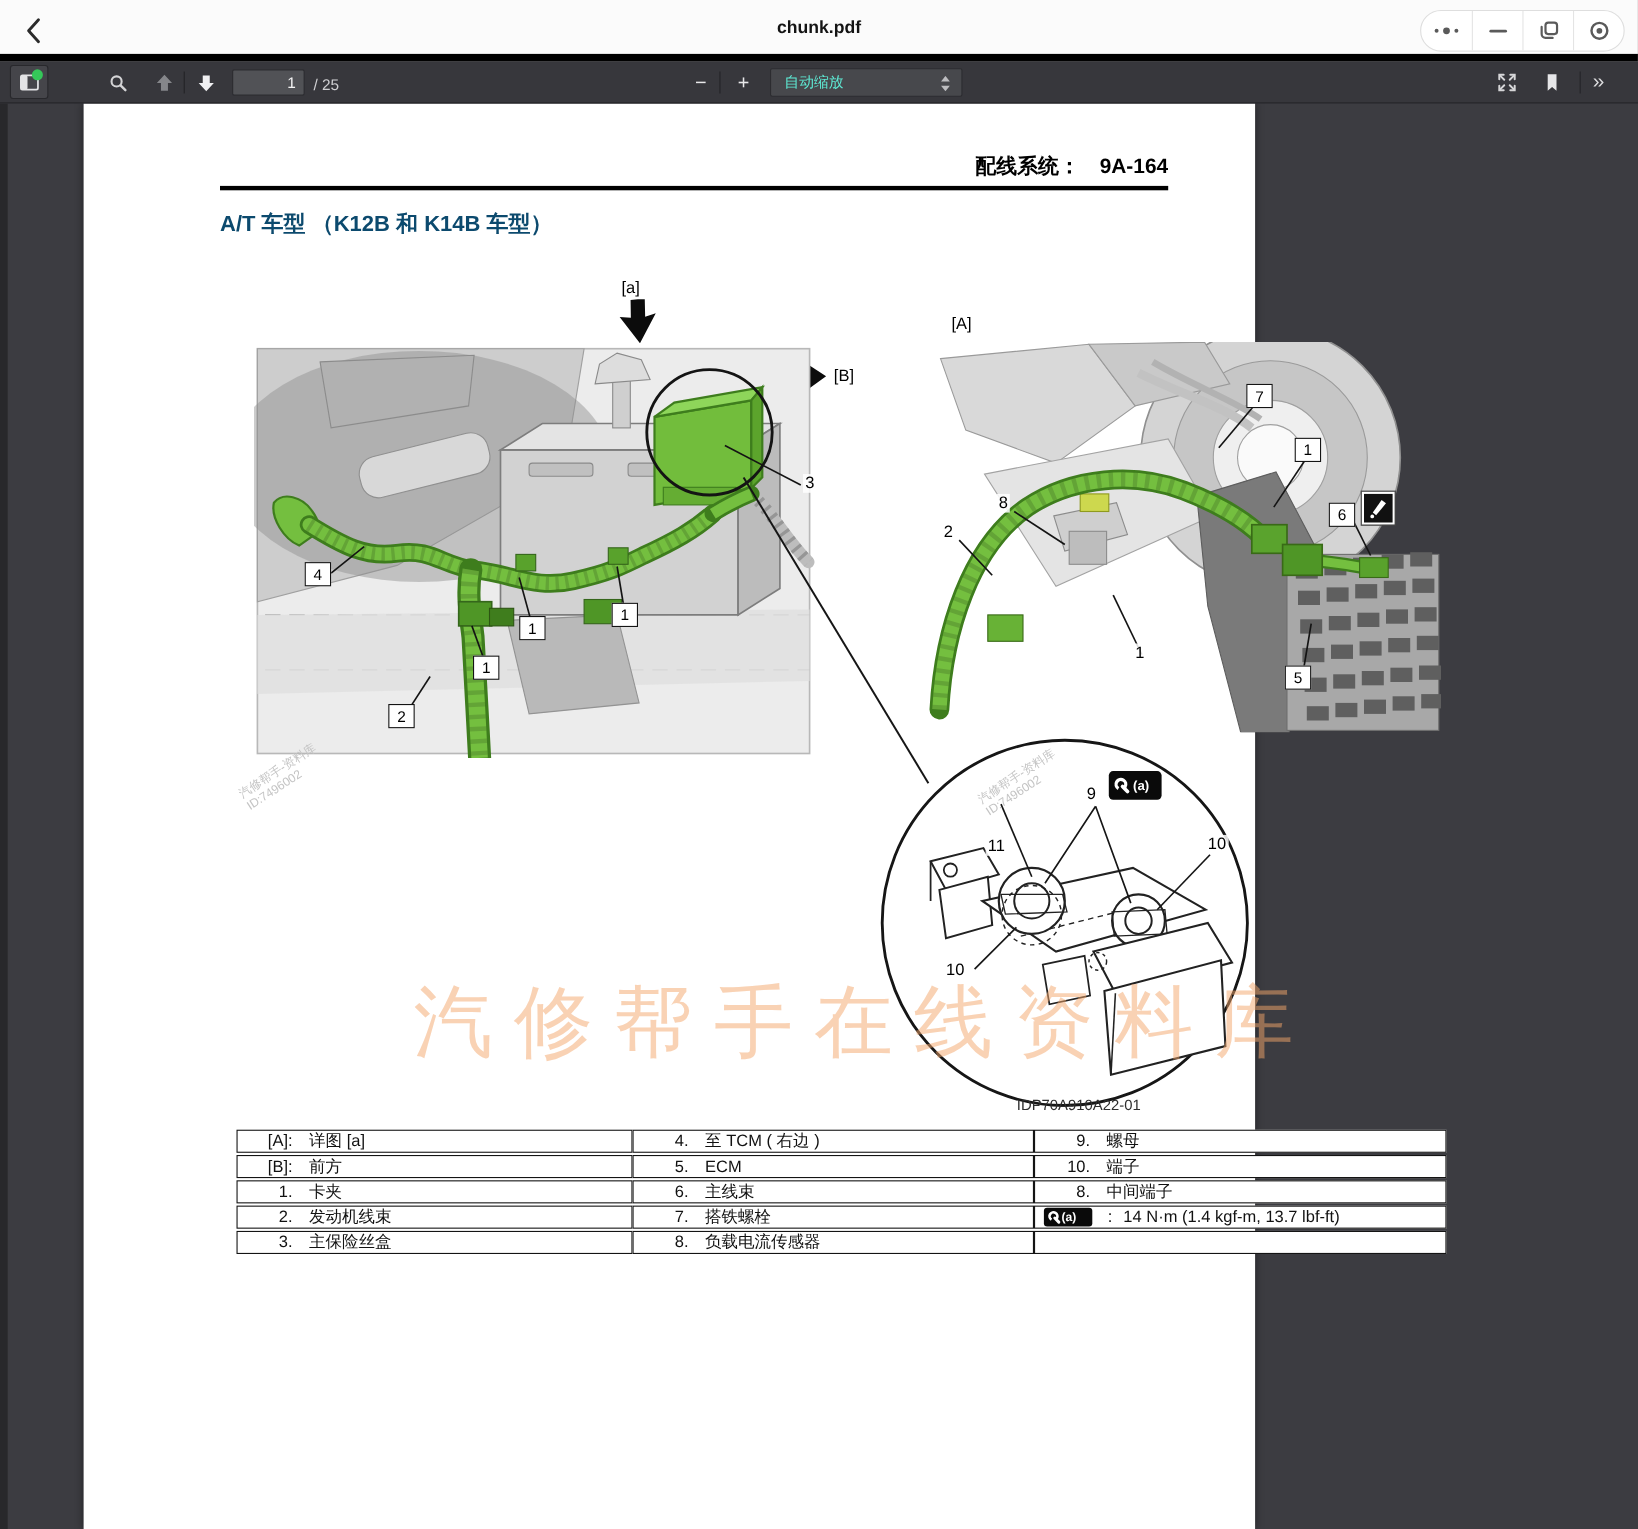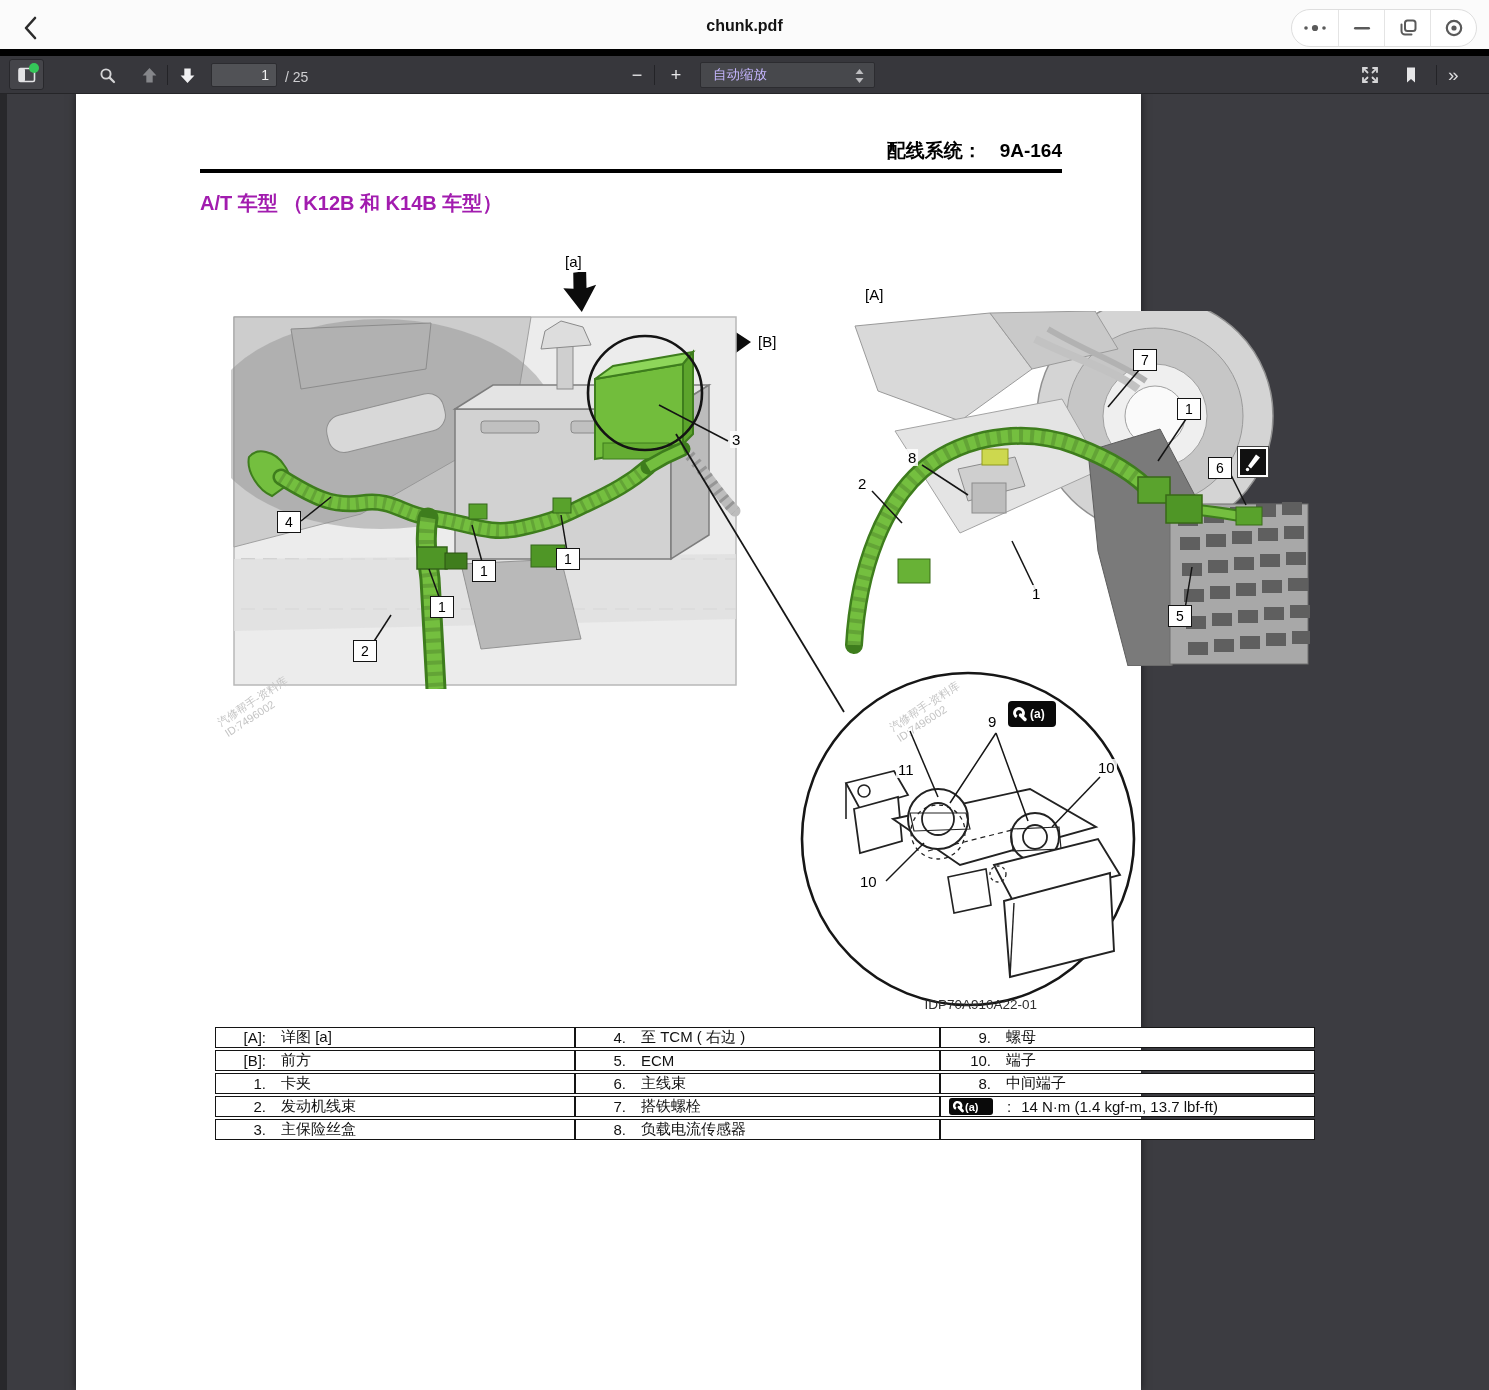--- a/index.html
+++ b/index.html
@@ -32,42 +32,42 @@
   .tb-sep { position:absolute; top:9px; width:1px; height:20px; background:#232327; }
   .page-input { position:absolute; left:211px; top:7px; width:66px; height:24px;
                 background:#515256; border:1px solid #2c2c30; border-radius:2px;
                 color:#f2f2f2; font-size:14px; text-align:right; padding-right:7px;
                 font-family:"Liberation Sans", sans-serif; }
   .page-total { position:absolute; left:285px; top:13px; color:#cfcfd2; font-size:14px;text-align:center; }
   .zoom-minus { left:622px; } .zoom-plus { left:661px; }
   .zoom-sign { color:#e8e8ea; font-size:18px; line-height:1; }
   .zoom-select { position:absolute; left:700px; top:6px; width:175px; height:26px;
                  background:#47484c; border:1px solid #2c2c30; border-radius:2px;
-                 color:#c4b5fd; font-size:13.5px; display:flex; align-items:center;
+                 color:#5eead4; font-size:13.5px; display:flex; align-items:center;
                  padding:0 12px; cursor:pointer; }
   .zoom-spinner { position:absolute; right:10px; top:6px; }
   .overflow-btn { position:absolute; left:1448px; top:8px; color:#dcdcde; font-size:19px;
                   cursor:pointer; letter-spacing:-2px; }
 
   
   .viewer { position:absolute; left:0; top:94px; width:1489px; height:1296px;
             background:#3c3c41; }
   .sidebar-sliver { position:absolute; left:0; top:0; width:7px; height:1296px;
                     background:#28282b; }
   .pdf-page { position:absolute; left:76px; top:0; width:1065px; height:1296px;
               background:#ffffff; box-shadow:0 0 8px rgba(0,0,0,0.55); }
 
   
   .hdr { position:absolute; top:44px; right:79px; font-size:19px; font-weight:bold;
          color:#000; }
   .hdr .code { margin-left:18px; }
   .hdr-rule { position:absolute; left:124px; right:79px; top:75px; height:4px;
               background:#000; }
   .doc-title { position:absolute; left:124px; top:96px; font-size:20px;
-               font-weight:bold; color:#a21caf; }
+               font-weight:bold; color:#0c4a6e; }
 
   .fig { position:absolute; }
   .fig-left  { left:155px; top:215px; width:529px; height:380px; }
   .fig-right { left:764px; top:217px; width:470px; height:355px; overflow:hidden; }
   .fig-detail{ left:722px; top:575px; width:340px; height:340px; }
 
   .pg-label { position:absolute; font-size:15px; color:#000; }
   .arrow-a { position:absolute; left:486px; top:178px; }
   .arrow-b { position:absolute; left:630px; top:233px; }
 
@@ -450,20 +450,21 @@
         <div>汽修帮手-资料库</div>
         <div>ID:7496002</div>
       </div>
     </div>
 
     <div class="wm-small" style="left:140px; top:600px;">
       <div>汽修帮手-资料库</div>
       <div>ID:7496002</div>
     </div>
 
+    <div class="wm1">汽修帮手在线资料库</div>
 
     <div class="fig-code">IDP70A910A22-01</div>
 
     <div class="legend">
       <div class="lcol1">
         <div class="lrow">
             <span class="lk">[A]:</span>
             <span class="lv">详图 [a]</span>
           </div>
         <div class="lrow">

